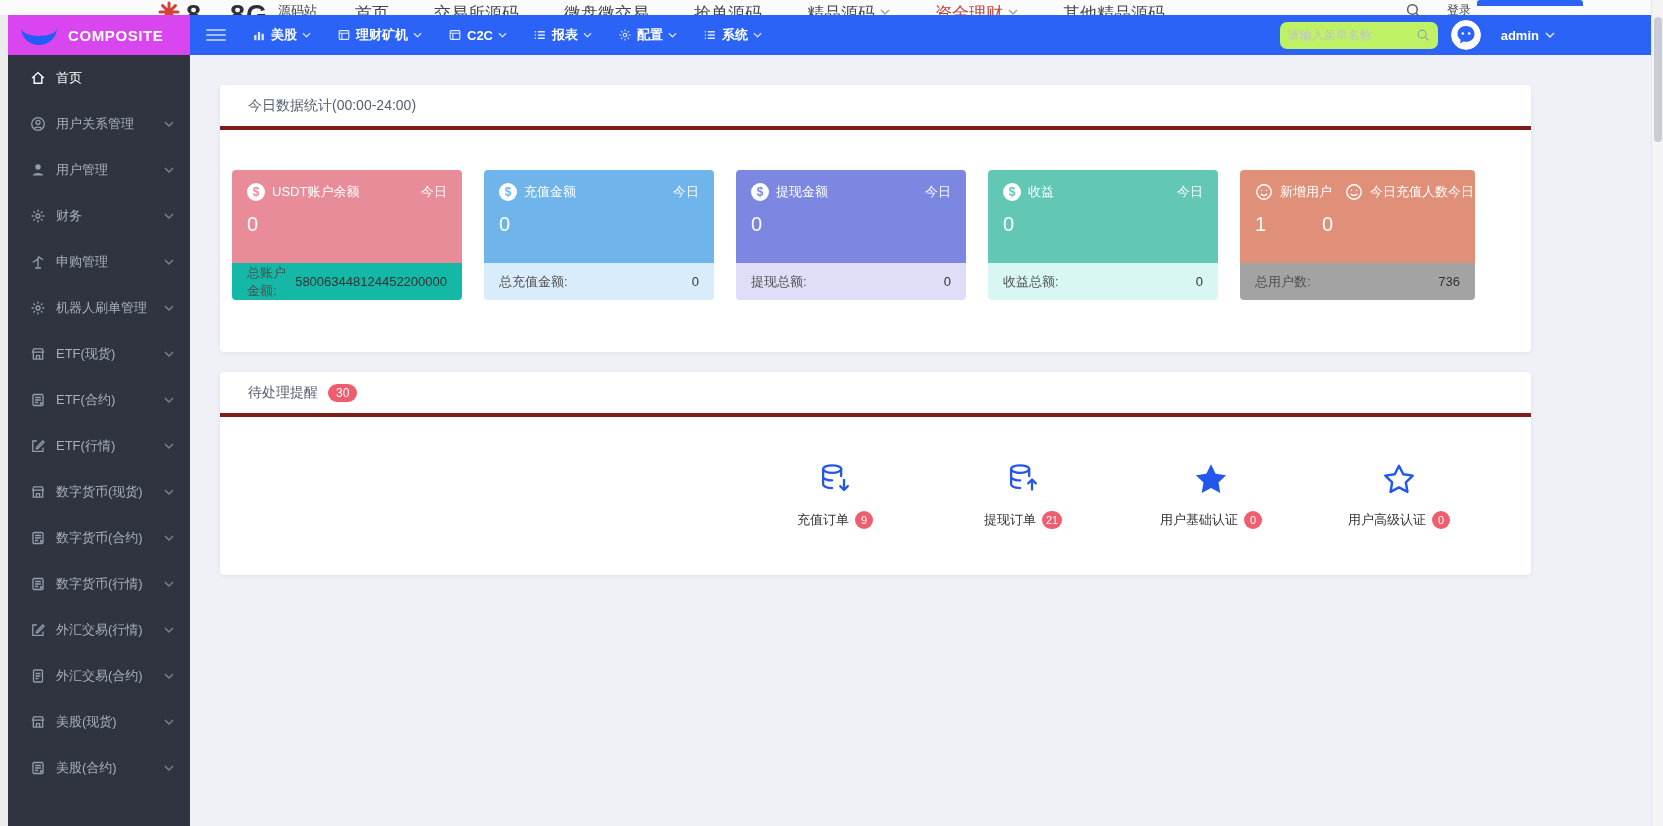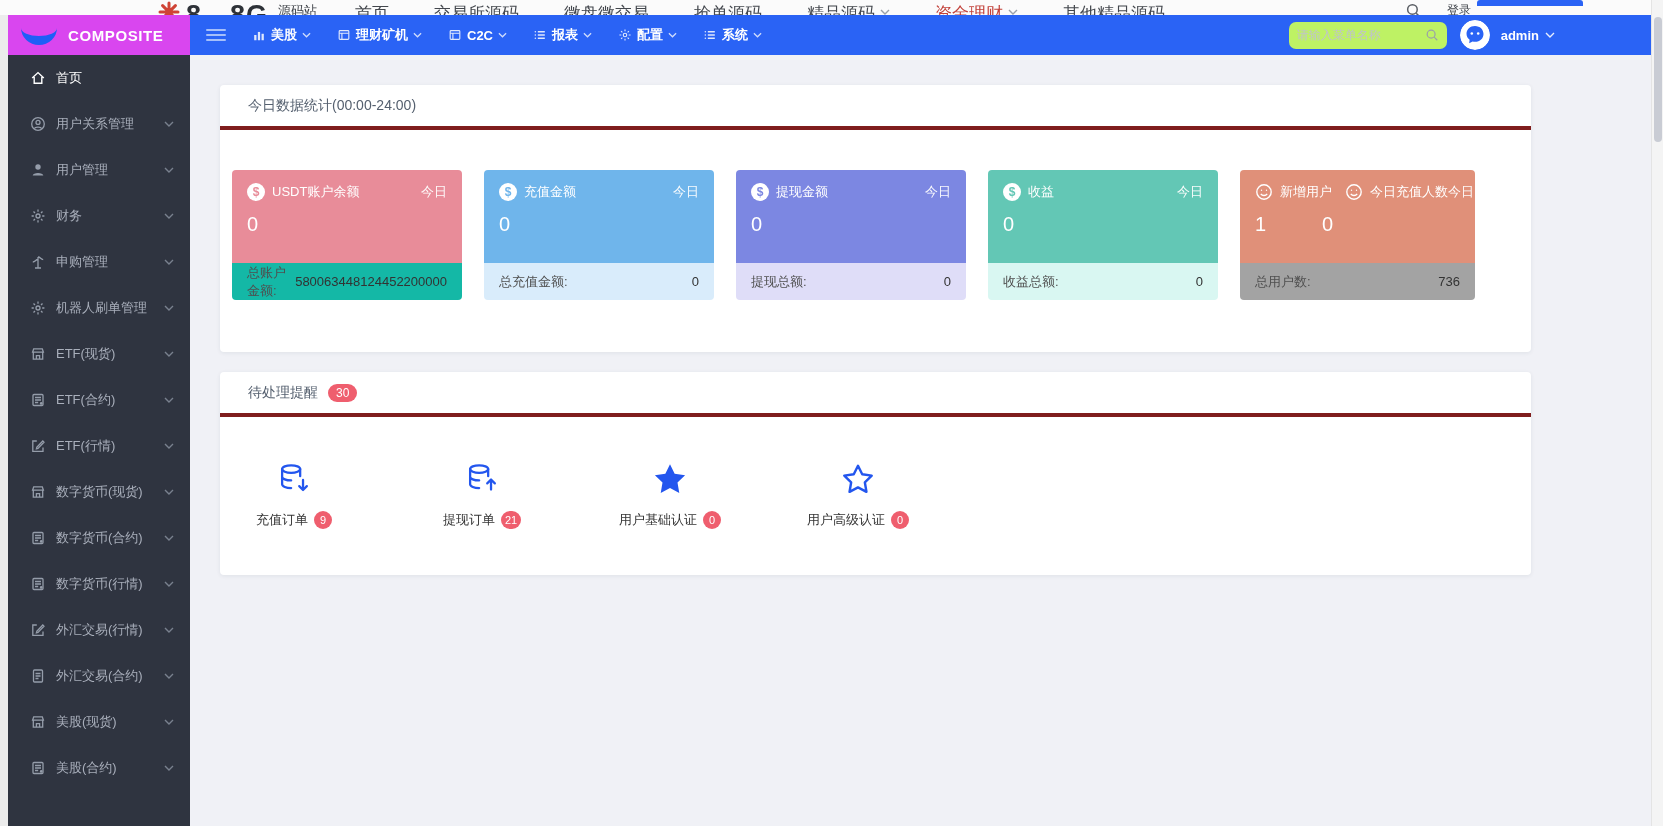--- a/index.html
+++ b/index.html
@@ -60,21 +60,21 @@
   .nav-menu .nav-chev { margin-left:5px; color:#cfdcfb; }
   .nav-menu .nav-chev svg { width:9px; height:6px; }
   #nav-right { margin-left:auto; display:flex; align-items:center; padding-right:96px; }
   #search-box { width:158px; height:27px; background:#bef264; border-radius:7px; display:flex; align-items:center; padding:0 8px;gap:12px; }
   #search-input { border:none; outline:none; flex:1; font-size:12px; color:#333; background:transparent; min-width:0; }
   #search-input::placeholder { color:#bfc3cb; }
   #search-glass { color:#9aa0a8; }
   #search-glass svg { width:14px; height:14px; }
   #avatar { margin-left:13px; width:30px; height:30px; border-radius:50%; overflow:hidden; cursor:pointer; flex:0 0 30px; }
   #avatar svg { width:30px; height:30px; }
-  #admin-name { color:#ffffff; font-size:13px; font-weight:bold; margin-left:11px; cursor:pointer; }
+  #admin-name { color:#ffffff; font-size:13px; font-weight:bold; margin-left:20px; cursor:pointer; }
   #admin-chev { color:#e8eefd; margin-left:6px; cursor:pointer; }
   #admin-chev svg { width:10px; height:6px; }
 
   
   #content { position:absolute; left:182px; top:40px; right:0; bottom:0; background:#f0f1f6; overflow:hidden; }
   .panel { margin-left:30px; width:1311px; background:#ffffff; border-radius:4px; box-shadow:0 1px 4px rgba(31,45,61,.08); }
   #panel-stats { margin-top:30px; height:267px; }
   #panel-alerts { margin-top:20px; height:203px; }
   .panel-header { height:45px; display:flex; align-items:center; padding-left:28px; border-bottom:4px solid #7f1d1d; font-size:14px; color:#55606f; }
   .header-badge { margin-left:10px; background:#ef5e6e; color:#fff; font-size:12px; border-radius:10px; padding:2px 8px; line-height:14px; }
@@ -87,21 +87,21 @@
   .stat-titles { display:flex; gap:13px; }
   .stat-title-unit { display:flex; align-items:center; gap:7px; white-space:nowrap; }
   .coin-icon { width:18px; height:18px; border-radius:50%; background:#ffffff; font-weight:bold; font-size:12px; display:flex; align-items:center; justify-content:center; flex:0 0 18px; }
   .smiley svg { width:18px; height:18px; }
   .stat-tag { margin-left:auto; opacity:.95; white-space:nowrap; }
   .stat-values { margin-top:12px; font-size:20px; display:flex; }
   .stat-values.multi .stat-value { min-width:67px; }
   .stat-footer { height:37px; display:flex; align-items:center; justify-content:space-between; padding:0 15px; font-size:13px; color:#4f4f4f; }
   .stat-footer-value { color:#333333; }
 
-  .alert-row { display:flex; padding:34px 0 0 18px; }
+  .alert-row { display:flex; padding:34px 0 0 18px;justify-content:flex-end; }
   .alert-item { width:112px; margin-right:76px; display:flex; flex-direction:column; align-items:center; cursor:pointer; }
   .alert-icon { height:48px; display:flex; align-items:flex-end; color:#2356ee; }
   .alert-icon svg { width:38px; height:38px; }
   .alert-label-row { margin-top:12px; display:flex; align-items:center; gap:6px; font-size:13px; color:#333333; white-space:nowrap; }
   .alert-badge { min-width:18px; height:18px; border-radius:9px; background:#ef5e6e; color:#ffffff; font-size:11px; display:flex; align-items:center; justify-content:center; padding:0 4px; }
 
   
   #scrollbar { position:absolute; right:0; top:0; width:12px; height:826px; background:#f4f4f4; border-left:1px solid #e4e4e4; }
   #scroll-thumb { position:absolute; top:17px; left:2px; width:8px; height:125px; background:#c9ccd4; border-radius:4px; cursor:pointer; }
 </style>

